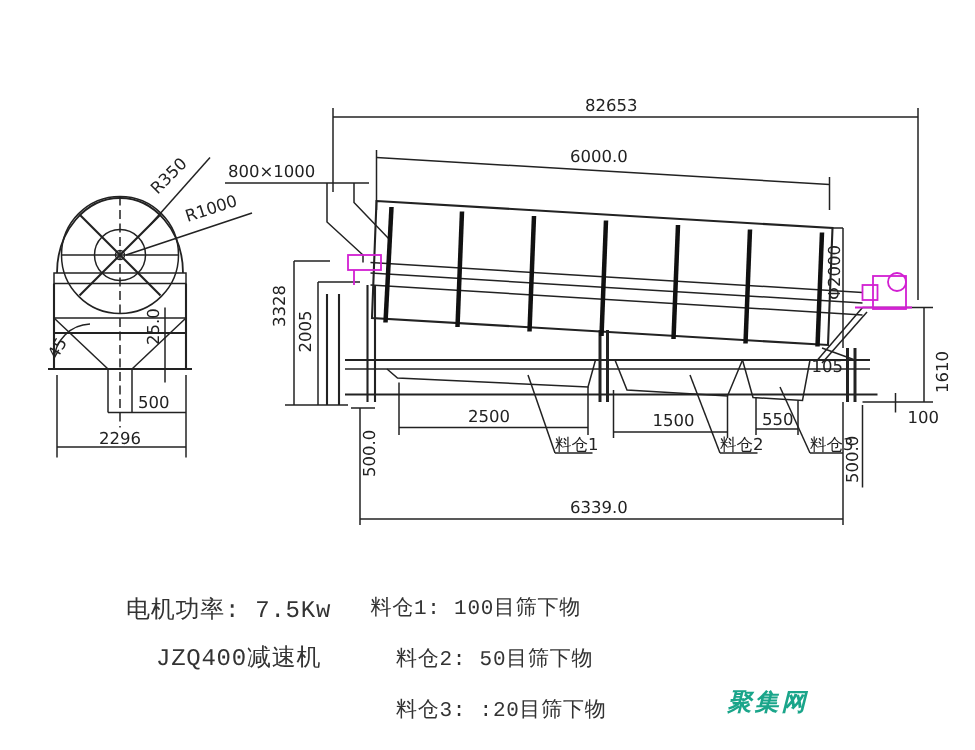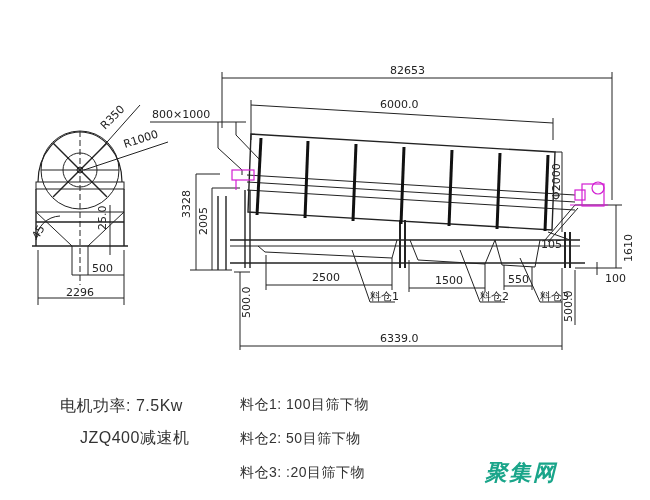--- a/index.html
+++ b/index.html
@@ -1,21 +1,21 @@
 <!DOCTYPE html>
 <html><head>
 <meta charset="utf-8">
 <style>
   html, body { margin:0; padding:0; background:#ffffff; }
   body { width:650px; height:500px; position:relative; overflow:hidden; font-family:"DejaVu Sans", sans-serif; }
   svg { position:absolute; left:0; top:0; }
   .dim { font-family:"DejaVu Sans", sans-serif; font-size:11px; fill:#222; }
-  .note { position:absolute; font-family:Liberation Sans, sans-serif; color:#333; font-size:16px; letter-spacing:0.5px; }
+  .note { position:absolute; font-family:Liberation Mono, monospace; color:#333; font-size:16px; letter-spacing:0.5px;margin-left:24px; }
   .note-small { font-size:14px; }
-  .watermark { position:absolute; left:485px; top:458px; font-family:"DejaVu Sans", sans-serif; font-weight:bold; font-style:italic; font-size:22px; color:#1aa58a; letter-spacing:2px; }
+  .watermark { position:absolute; left:485px; top:458px; font-family:"DejaVu Sans", sans-serif; font-weight:bold; font-style:italic; font-size:16px; color:#1aa58a; letter-spacing:2px; }
 </style>
 </head>
 <body>
 
 <svg width="650" height="500" viewBox="0 0 650 500">
   <g stroke="#222" fill="none" stroke-width="1">
 
     <g>
       <path d="M38,182 A42,50 0 0 1 122,182" stroke-width="1.2"></path>
       <circle cx="80" cy="170" r="39"></circle>
@@ -167,17 +167,17 @@
     <text class="dim" x="380" y="342">6339.0</text>
     <text class="dim" x="92" y="272">500</text>
     <text class="dim" x="66" y="296">2296</text>
     <text class="dim" x="106" y="230" transform="rotate(-90 106 230)" font-size="10">25.0</text>
     <text class="dim" x="38" y="240" transform="rotate(-60 38 240)" font-size="10">45</text>
   </g>
 </svg>
 
 <div class="note" style="left:60px; top:396px;">电机功率: 7.5Kw</div>
 <div class="note" style="left:80px; top:428px;">JZQ400减速机</div>
-<div class="note note-small" style="left:240px; top:396px;">料仓1:  100目筛下物</div>
+<div class="note note-small" style="left:223px; top:396px;">料仓1:  100目筛下物</div>
 <div class="note note-small" style="left:240px; top:430px;text-align:right;">料仓2:  50目筛下物</div>
 <div class="note note-small" style="left:240px; top:464px;text-align:center;">料仓3: :20目筛下物</div>
 
 <div class="watermark">聚集网</div>
 
 </body></html>

